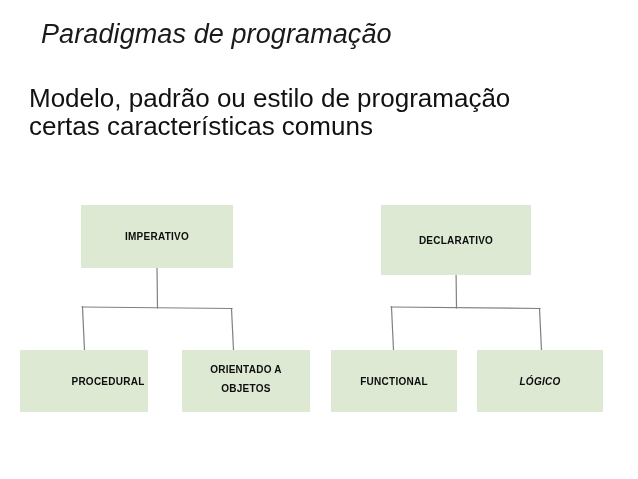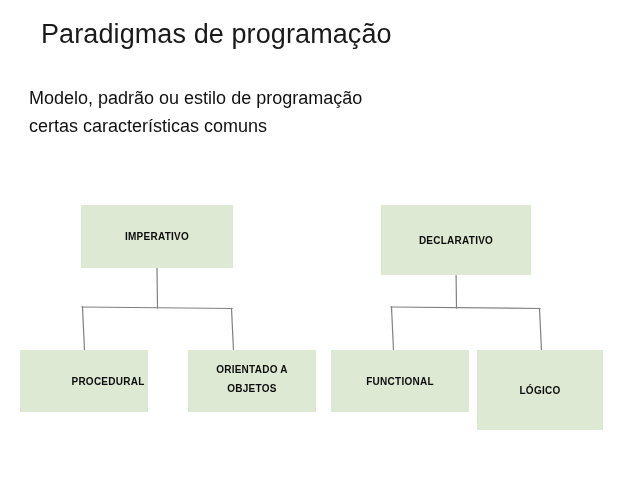--- a/index.html
+++ b/index.html
@@ -23,26 +23,27 @@
   
   .slide-title {
     position: absolute;
     left: 41px;
     top: 19px;
     font-size: 27px;
     font-weight: 400;
     color: #1a1a1a;
     letter-spacing: 0.1px;
     white-space: nowrap;
+    font-style: italic;
   }
   .body-text {
     position: absolute;
     left: 29px;
     top: 84px;
-    font-size: 18px;
+    font-size: 26px;
     font-weight: 400;
     color: #111111;
     line-height: 28px;
     white-space: nowrap;
   }
   .body-text div { white-space: nowrap; }
 
   
   .diagram {
     position: absolute;
@@ -123,27 +124,27 @@
     </div>
 
     <div class="node" style="left:381px; top:205px; width:150px; height:70px;">
       <span class="node-label">DECLARATIVO</span>
     </div>
 
     <div class="node" style="left:20px; top:350px; width:128px; height:62px;padding-left:48px;">
       <span class="node-label">PROCEDURAL</span>
     </div>
 
-    <div class="node two-line" style="left:188px; top:350px; width:128px; height:62px;">
+    <div class="node two-line" style="left:182px; top:350px; width:128px; height:62px;">
       <span class="node-label">ORIENTADO A
 OBJETOS</span>
     </div>
 
-    <div class="node" style="left:331px; top:350px; width:138px; height:62px;">
+    <div class="node" style="left:331px; top:350px; width:126px; height:62px;">
       <span class="node-label">FUNCTIONAL</span>
     </div>
 
-    <div class="node" style="left:477px; top:350px; width:126px; height:80px;">
+    <div class="node" style="left:477px; top:350px; width:126px; height:62px;font-style:italic;">
       <span class="node-label">LÓGICO</span>
     </div>
 
   </div>
 </div>
 
 </body></html>

